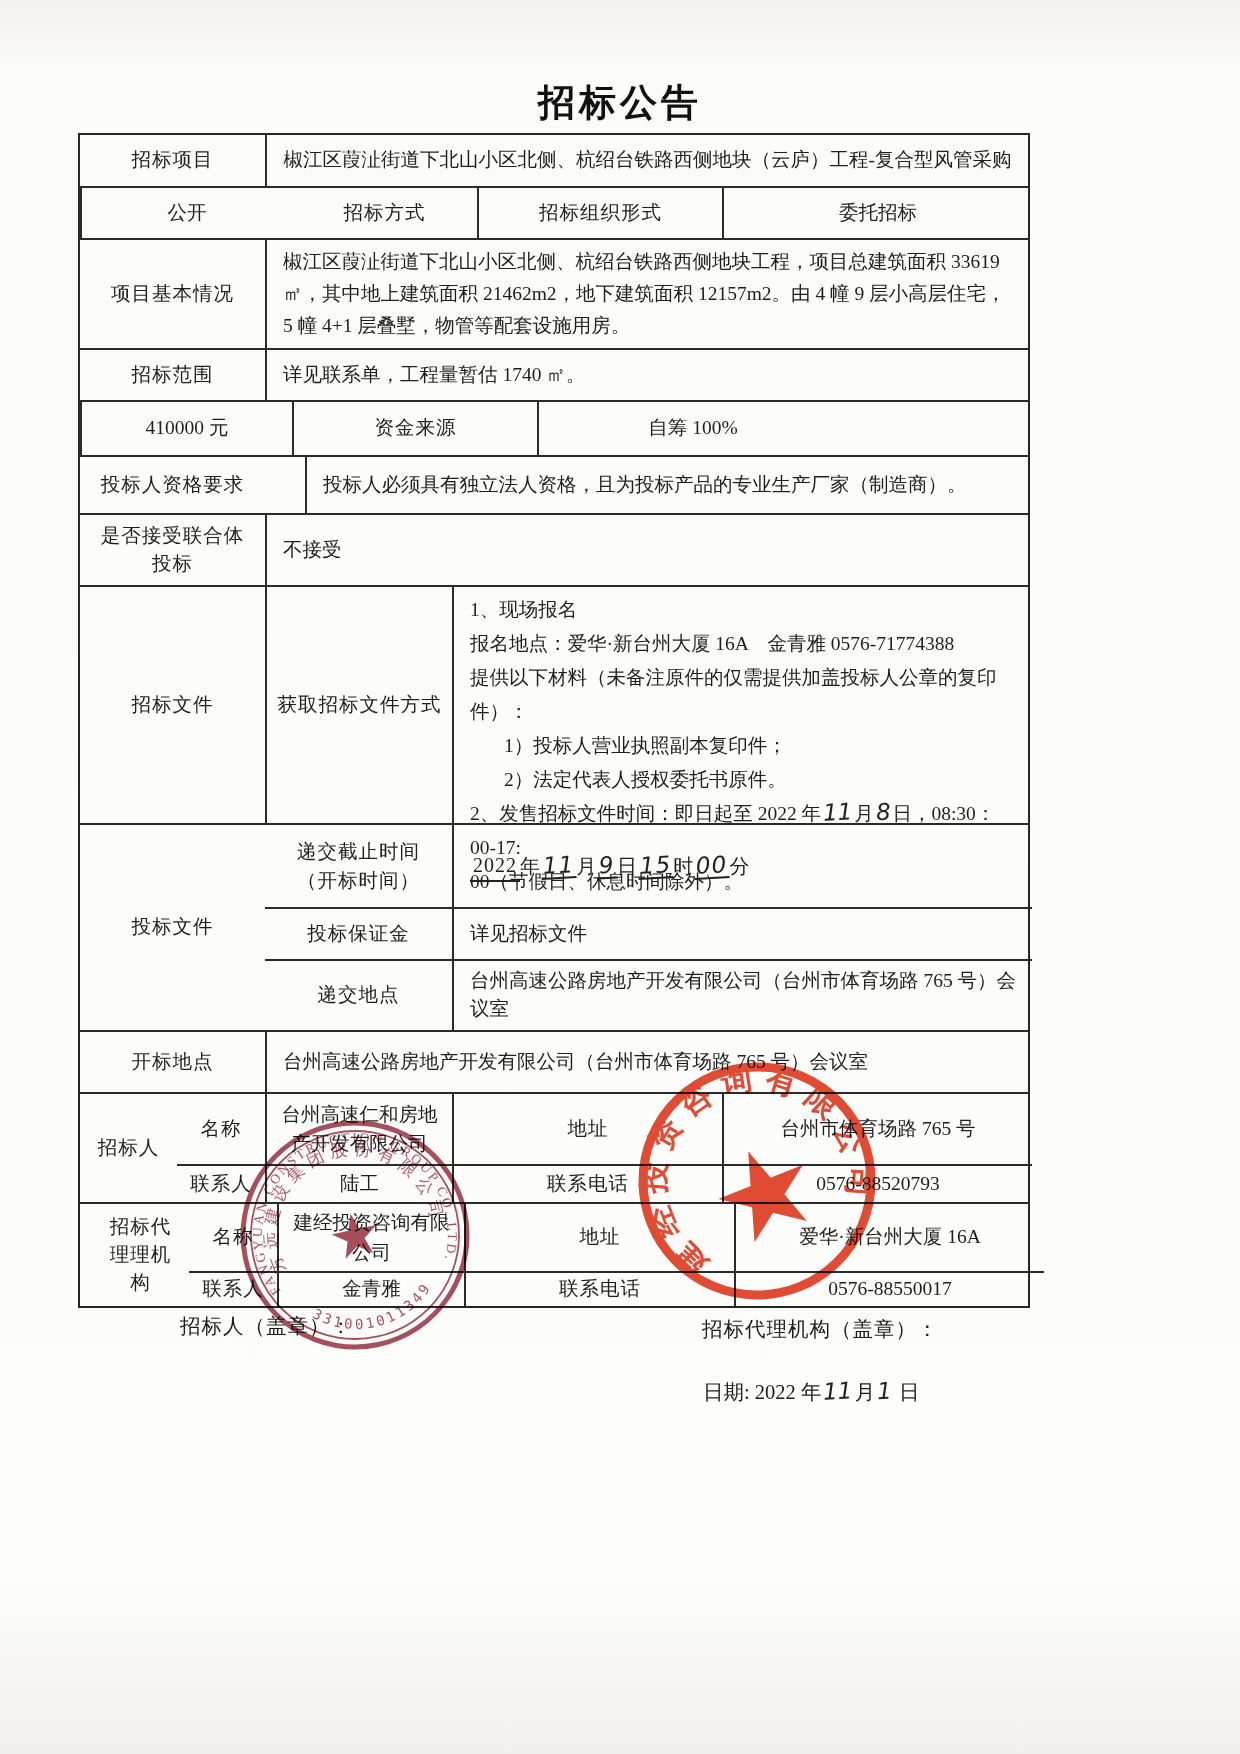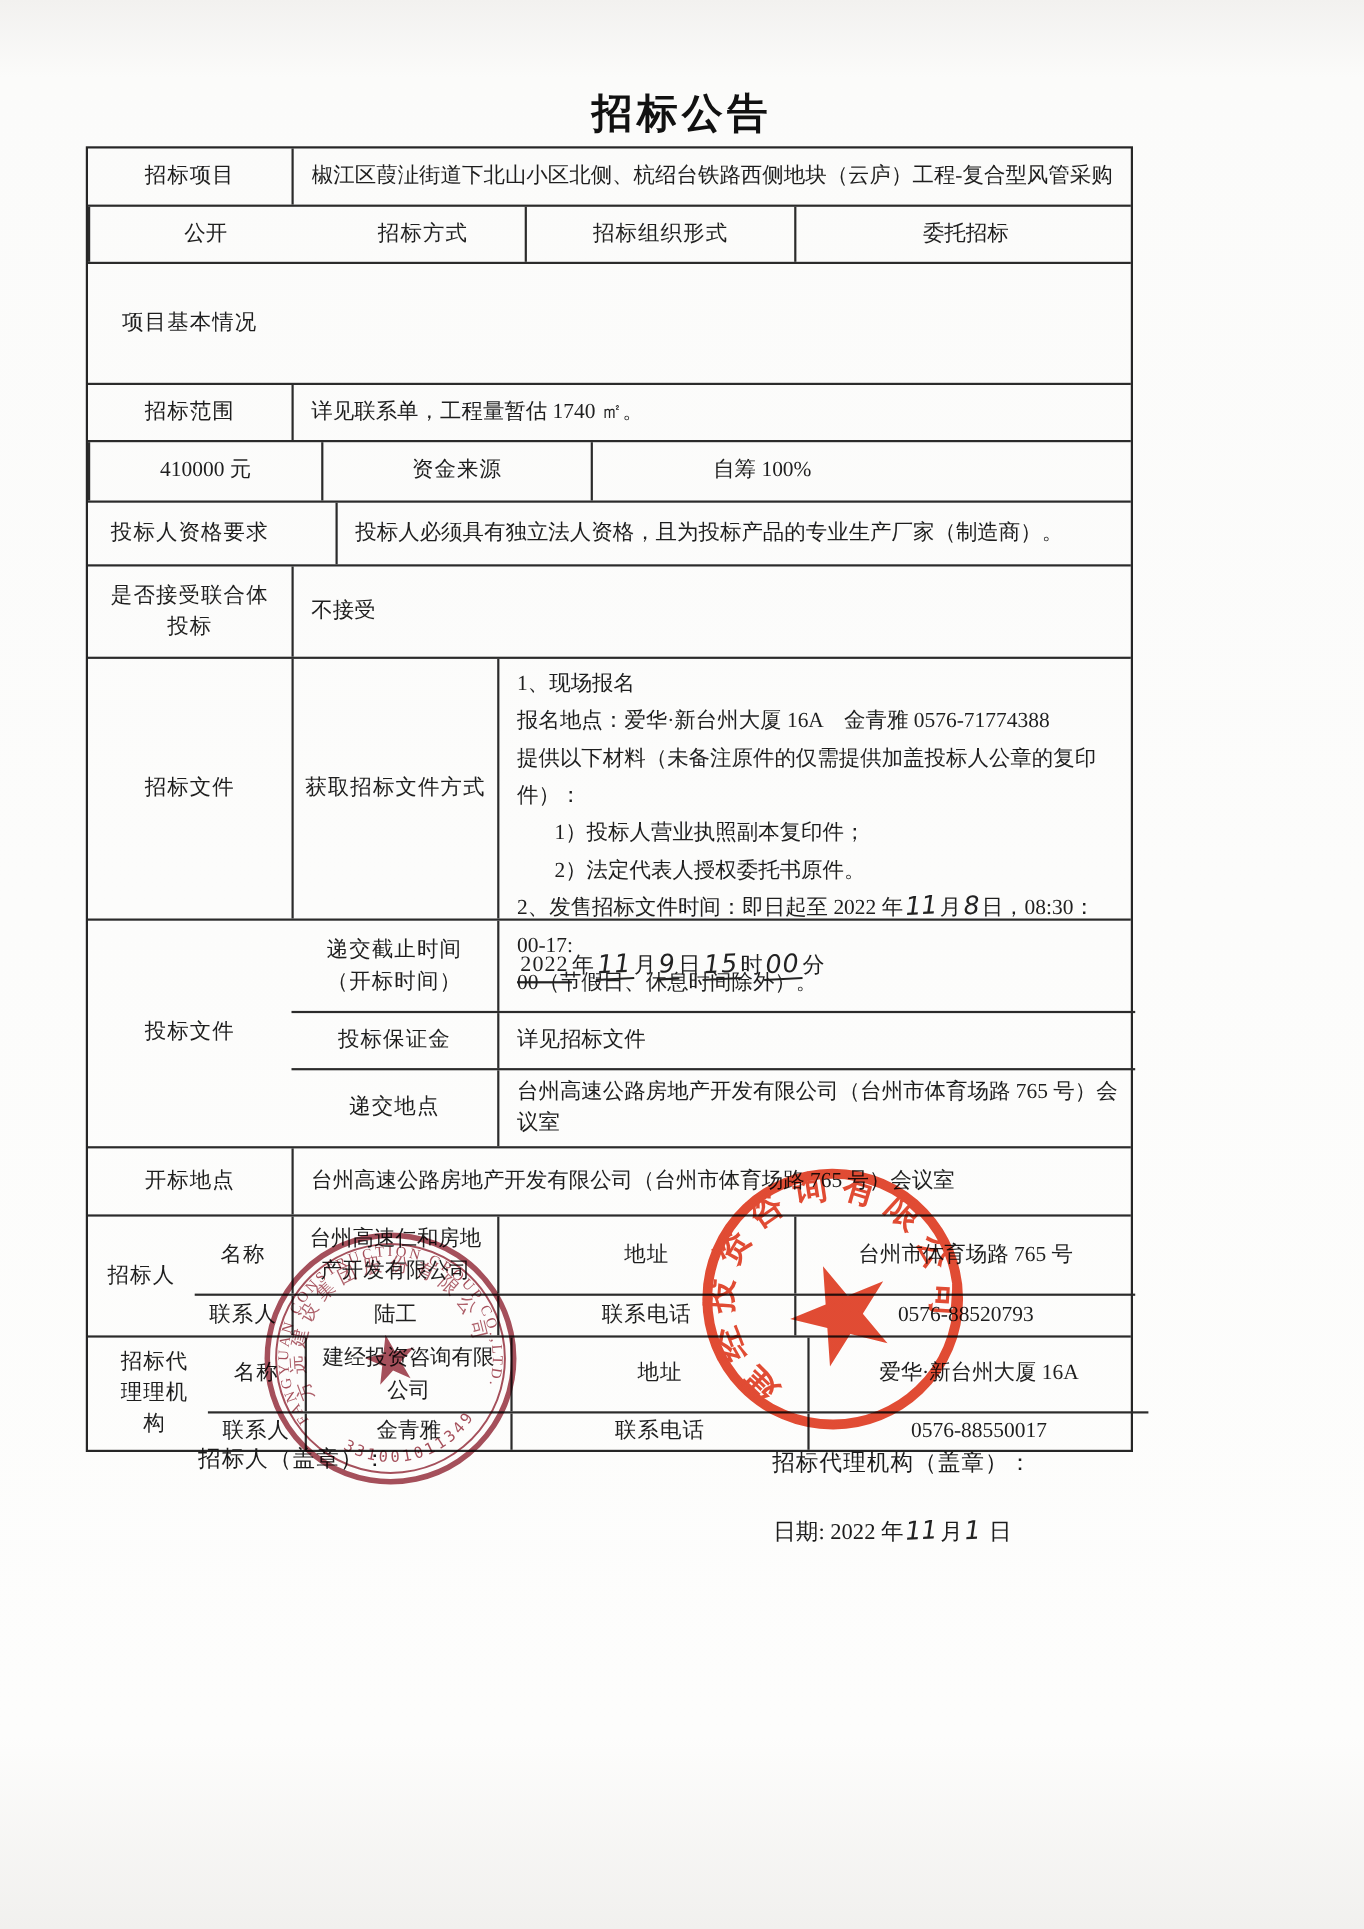--- a/index.html
+++ b/index.html
@@ -82,39 +82,40 @@
 
   <div class="tr" style="height:52px;">
     <div class="c w-b4">公开</div>
     <div class="c cfirst w-label label">招标方式</div>
     <div class="c w-c4 label">招标组织形式</div>
     <div class="c w-d4">委托招标</div>
   </div>
 
   <div class="tr" style="height:110px;">
     <div class="c cfirst w-label label">项目基本情况</div>
+    <div class="c left" style="flex:1 1 auto; line-height:32px;">椒江区葭沚街道下北山小区北侧、杭绍台铁路西侧地块工程，项目总建筑面积 33619 ㎡，其中地上建筑面积 21462m2，地下建筑面积 12157m2。由 4 幢 9 层小高层住宅，5 幢 4+1 层叠墅，物管等配套设施用房。</div>
   </div>
 
   <div class="tr" style="height:52px;">
     <div class="c cfirst w-label label">招标范围</div>
     <div class="c left" style="flex:1 1 auto;">详见联系单，工程量暂估 1740 ㎡。</div>
   </div>
 
   <div class="tr" style="height:55px;">
     <div class="c w-b4">410000 元</div>
     <div class="c w-c4 label">资金来源</div>
     <div class="c w-d4">自筹 100%</div>
   </div>
 
   <div class="tr" style="height:58px;">
     <div class="c cfirst w-label label">投标人资格要求</div>
     <div class="c left" style="flex:1 1 auto;margin-left:40px;">投标人必须具有独立法人资格，且为投标产品的专业生产厂家（制造商）。</div>
   </div>
 
-  <div class="tr" style="height:84px;">
+  <div class="tr" style="height:72px;">
     <div class="c cfirst w-label label" style="padding:4px 14px;">是否接受联合体投标</div>
     <div class="c left" style="flex:1 1 auto;">不接受</div>
   </div>
 
   <div class="tr" style="height:238px;">
     <div class="c cfirst w-label label">招标文件</div>
     <div class="c w-sub label">获取招标文件方式</div>
     <div class="c left w-wide docfile-content" style="align-items:flex-start;">
       <span class="ln">1、现场报名</span>
       <span class="ln">报名地点：爱华·新台州大厦 16A　金青雅 0576-71774388</span>

